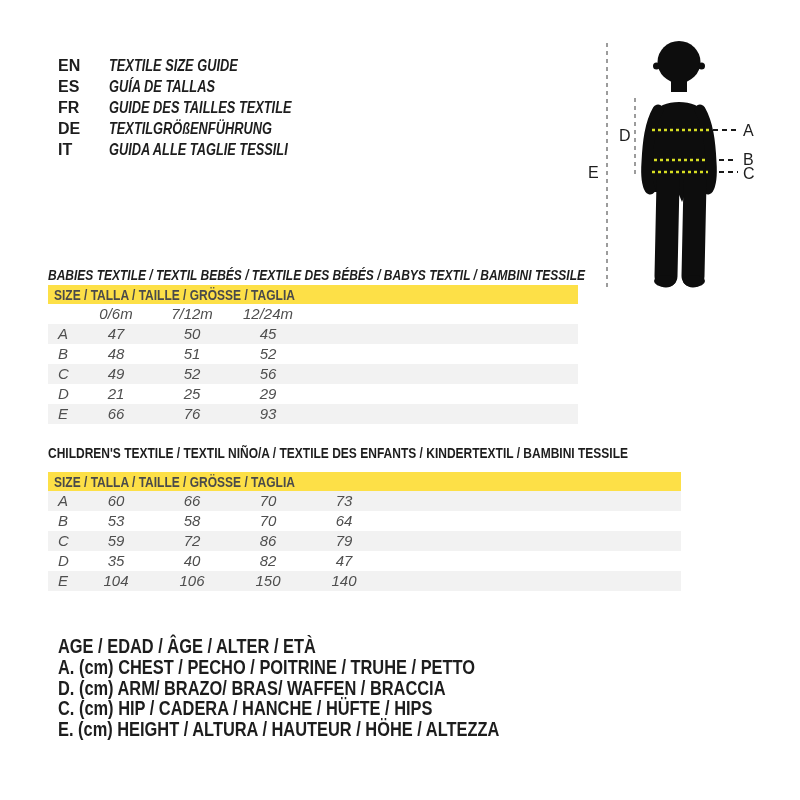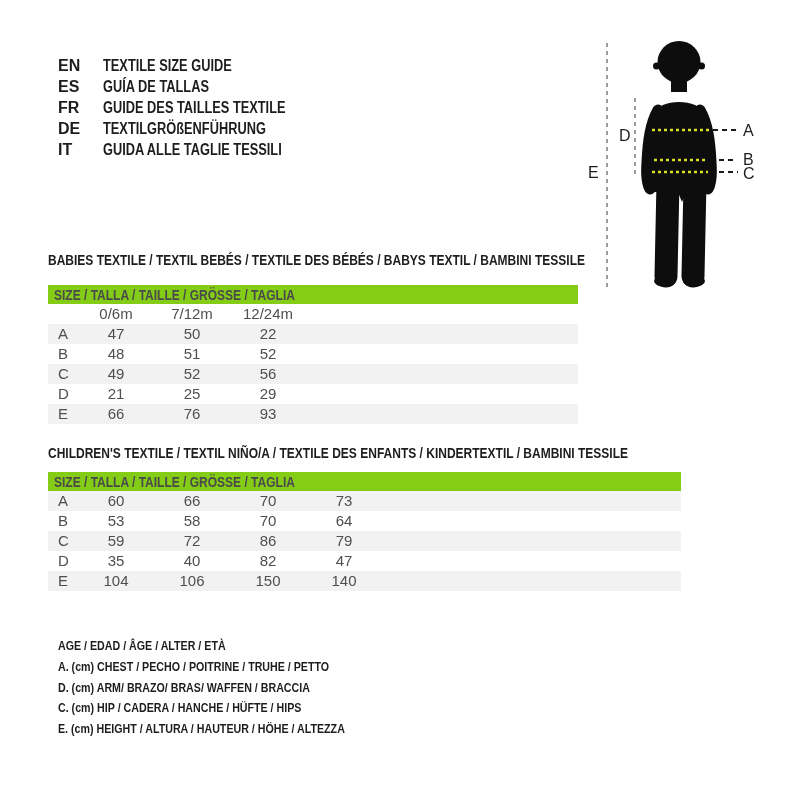--- a/index.html
+++ b/index.html
@@ -7,35 +7,35 @@
     position:relative;width:800px;height:800px;background:#ffffff;overflow:hidden;
     font-family:"Liberation Sans",sans-serif;color:#1d1d1d;
   }
   .abs{position:absolute;}
   .cond{display:inline-block;transform:scaleX(0.80);transform-origin:0 50%;white-space:nowrap;}
   .cond82{display:inline-block;transform:scaleX(0.82);transform-origin:0 50%;white-space:nowrap;}
 
   
   .lang-row{position:absolute;left:58px;height:21px;line-height:21px;font-size:16px;font-weight:700;}
   .lang-code{position:absolute;left:0;top:0;}
-  .lang-title{position:absolute;left:45px;top:0;}
+  .lang-title{position:absolute;left:51px;top:0;font-style:italic;}
 
   
   .section-title{position:absolute;left:48px;height:18px;line-height:18px;font-size:15px;font-weight:700;color:#1d1d1d;}
 
   
   .size-table{position:absolute;left:48px;font-size:15px;color:#4f4f4f;}
-  .size-bar{height:19px;line-height:19px;background:#84cc16;color:#4a4a4a;font-weight:700;padding-left:6px;box-sizing:border-box;}
-  .trow{display:flex;height:20px;line-height:20px;}
+  .size-bar{height:19px;line-height:19px;background:#fde047;color:#4a4a4a;font-weight:700;padding-left:6px;box-sizing:border-box;}
+  .trow{display:flex;height:20px;line-height:20px;font-style:italic;}
   .trow.alt{background:#f2f2f2;}
   .rl{width:30px;padding-left:10px;box-sizing:border-box;}
   .cv{width:76px;text-align:center;}
 
   
-  .legend-line{height:20.8px;line-height:20.8px;font-size:13px;font-weight:700;color:#1d1d1d;white-space:nowrap;}
+  .legend-line{height:20.8px;line-height:20.8px;font-size:20px;font-weight:700;color:#1d1d1d;white-space:nowrap;}
 
   
   text{font-family:"Liberation Sans",sans-serif;}
 </style>
 </head>
 <body>
 
 <div id="canvas">
 
   <div>
@@ -91,39 +91,39 @@
     <line x1="72" y1="142" x2="128" y2="142" stroke="#d7df23" stroke-width="2.4" stroke-dasharray="3 3"></line>
     <line x1="139" y1="142" x2="158" y2="142" stroke="#1a1a1a" stroke-width="2" stroke-dasharray="5 4"></line>
 
     <text x="163" y="106" font-size="16" fill="#1d1d1d">A</text>
     <text x="163" y="135" font-size="16" fill="#1d1d1d">B</text>
     <text x="163" y="149" font-size="16" fill="#1d1d1d">C</text>
     <text x="39" y="111" font-size="16" fill="#1d1d1d">D</text>
     <text x="8" y="148" font-size="16" fill="#1d1d1d">E</text>
   </svg>
 
-  <div class="section-title" style="top:251px;">
+  <div class="section-title" style="top:266px;font-style:italic;">
     <span class="cond">BABIES TEXTILE / TEXTIL BEBÉS / TEXTILE DES BÉBÉS / BABYS TEXTIL  / BAMBINI TESSILE</span>
   </div>
 
   <div class="size-table" style="top:285px;width:530px;">
     <div class="size-bar">
       <span class="cond">SIZE / TALLA / TAILLE / GRÖSSE / TAGLIA</span>
     </div>
     <div class="trow">
       <span class="rl"></span>
       <span class="cv">0/6m</span>
       <span class="cv">7/12m</span>
       <span class="cv">12/24m</span>
     </div>
     <div class="trow alt">
       <span class="rl">A</span>
       <span class="cv">47</span>
       <span class="cv">50</span>
-      <span class="cv">22</span>
+      <span class="cv">45</span>
     </div>
     <div class="trow">
       <span class="rl">B</span>
       <span class="cv">48</span>
       <span class="cv">51</span>
       <span class="cv">52</span>
     </div>
     <div class="trow alt">
       <span class="rl">C</span>
       <span class="cv">49</span>

